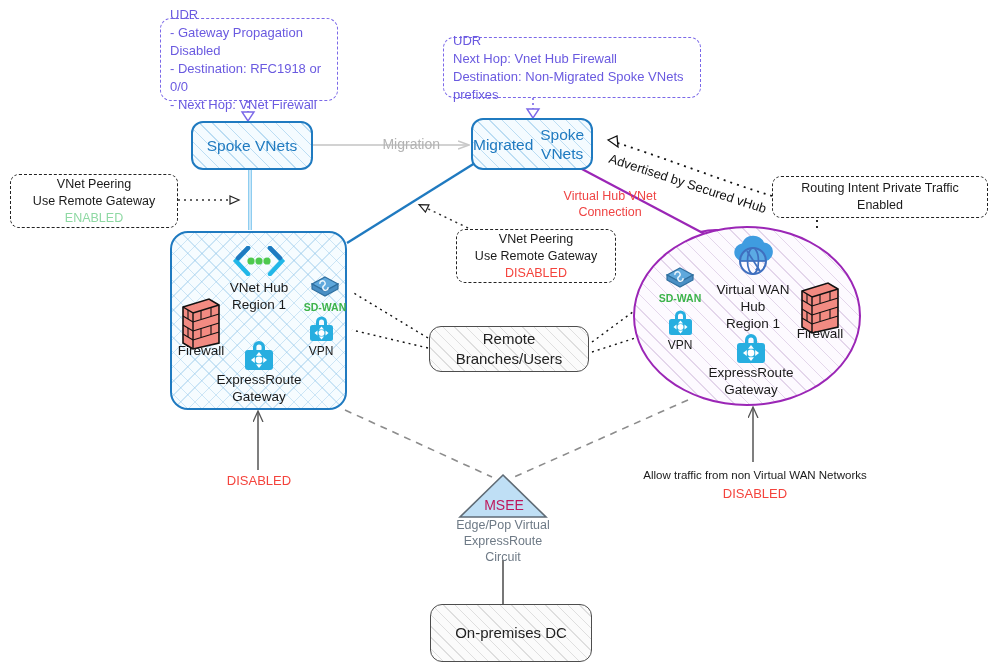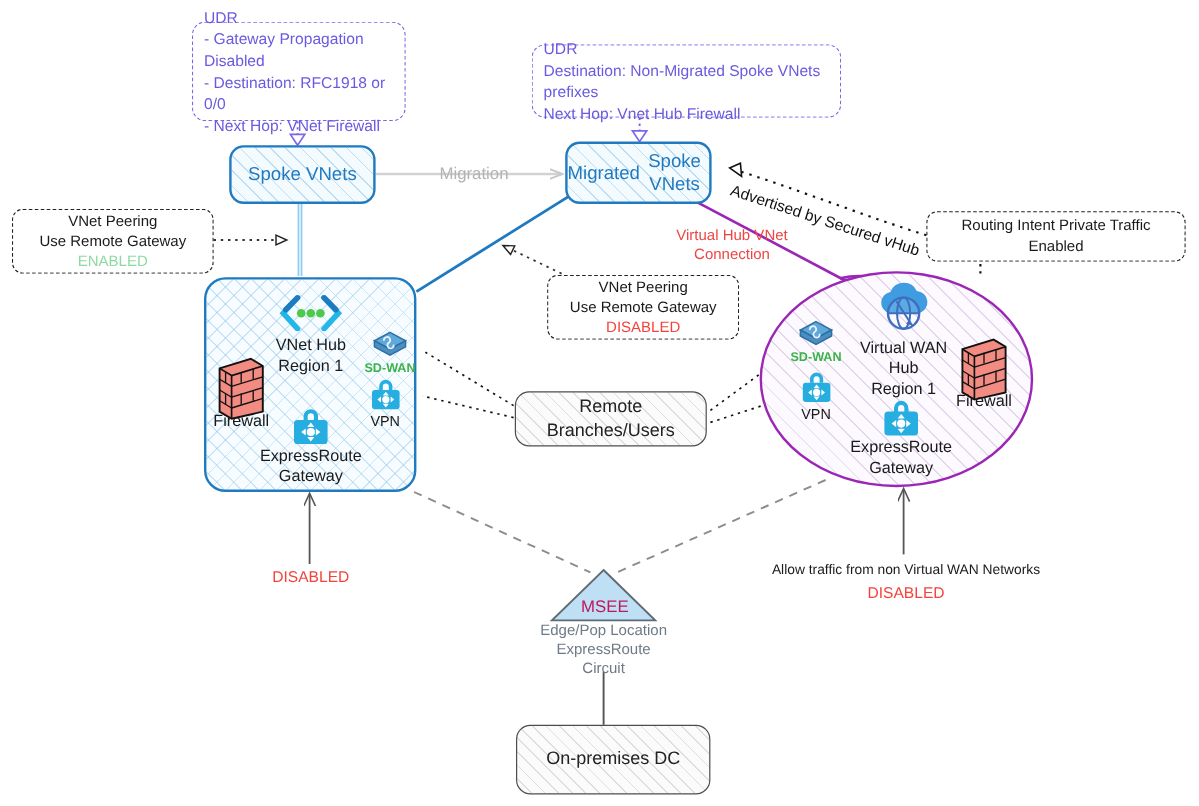--- a/index.html
+++ b/index.html
@@ -51,21 +51,21 @@
   
   .hub-ellipse{
     border:2.5px solid #9b26b6;border-radius:50%;
     background-color:#fdfaff;
     background-image:repeating-linear-gradient(45deg,rgba(190,160,205,.40) 0 1px,transparent 1px 10px);
   }
 
   .lbl{position:absolute;text-align:center;color:#1a1a1a;font-size:13.5px;line-height:17px;}
   .lbl.green{color:#3cb34a;font-weight:bold;font-size:10.5px;}
   .lbl.purple{color:#ef4444;font-size:12.5px;line-height:16px;}
-  .lbl.gray{color:#b3b3b3;font-size:14px;}
+  .lbl.gray{color:#b3b3b3;font-size:14px;text-align:right;}
   .lbl.msee{color:#6e7a86;font-size:12.5px;line-height:16px;}
   .lbl.note{font-size:11.5px;line-height:16px;}
 
   .icon{position:absolute;}
   .rot{transform-origin:left top;}
 </style>
 </head>
 <body>
 
 <div id="stage">
@@ -131,22 +131,22 @@
 
   <div class="node callout udr" style="left:160px;top:18px;width:178px;height:83px;">
     <div>UDR</div>
     <div>- Gateway Propagation Disabled</div>
     <div>- Destination: RFC1918 or 0/0</div>
     <div>- Next Hop: VNet Firewall</div>
   </div>
 
   <div class="node callout udr" style="left:443px;top:37px;width:258px;height:61px;">
     <div>UDR</div>
+    <div>Next Hop: Vnet Hub Firewall</div>
     <div>Destination: Non-Migrated Spoke VNets prefixes</div>
-    <div>Next Hop: Vnet Hub Firewall</div>
   </div>
 
   <div class="node vnet-box" style="left:191px;top:121px;width:122px;height:49px;">
     <span>Spoke VNets</span>
   </div>
 
   <div class="node vnet-box" style="left:471px;top:118px;width:122px;height:52px;flex-direction:row;">
     <span>Migrated</span>
     <span>Spoke VNets</span>
   </div>
@@ -341,21 +341,21 @@
     <div class="disabled" style="font-size:13px;margin-top:3px;">DISABLED</div>
   </div>
 
   <div class="icon" style="left:458px;top:473px;width:90px;height:46px;">
     <svg width="90" height="46" viewBox="0 0 90 46">
       <polygon points="45,2 88,44 2,44" fill="#bfdff5" stroke="#5f6b75" stroke-width="1.6"></polygon>
     </svg>
   </div>
   <div class="lbl msee" style="left:468px;top:497px;width:72px;color:#be185d;font-size:14px;">MSEE</div>
   <div class="lbl msee" style="left:428px;top:517px;width:150px;">
-    <div>Edge/Pop Location</div>
+    <div>Edge/Pop Virtual</div>
     <div>ExpressRoute</div>
     <div>Circuit</div>
   </div>
 
   <div class="node gray-box" style="left:430px;top:604px;width:162px;height:58px;">
     <span>On-premises DC</span>
   </div>
 
 </div>
 

